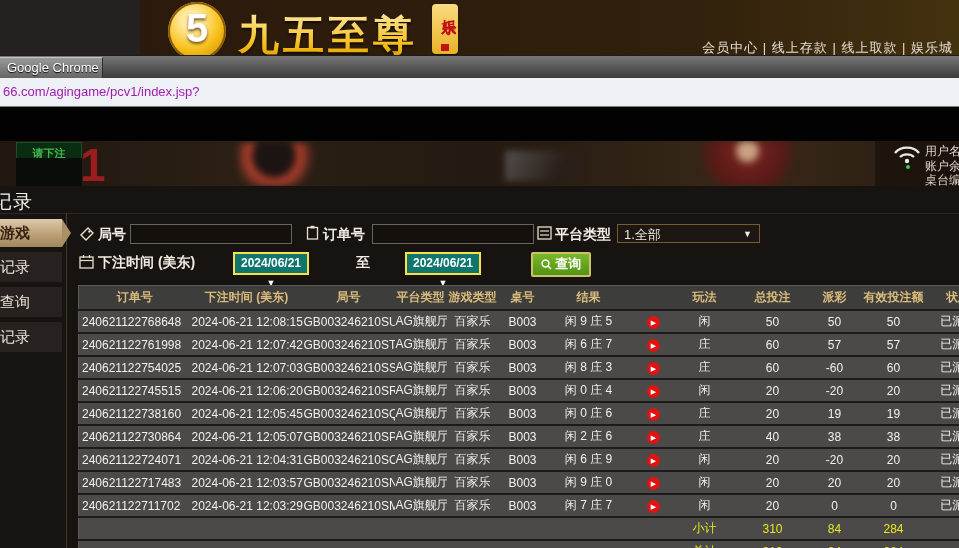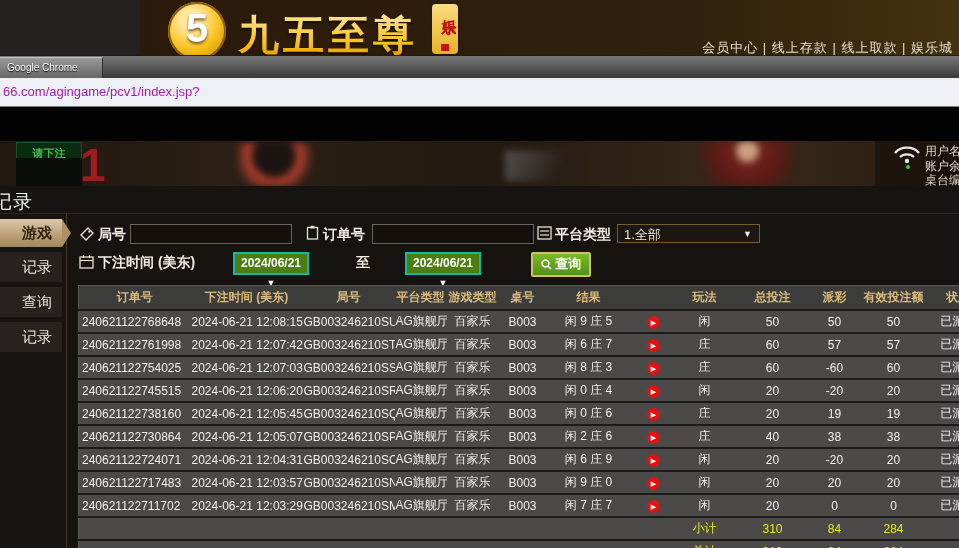--- a/index.html
+++ b/index.html
@@ -25,21 +25,21 @@
   #logo-badge .seal{position:absolute;left:9px;bottom:3px;width:8px;height:7px;background:#c41111;}
   #header-nav{position:absolute;right:6px;top:39px;font-size:13px;color:#e6dfd4;
     letter-spacing:1px;white-space:nowrap;}
 
   
   #chrome-bar{position:absolute;left:0;top:55px;width:959px;height:23px;
     background:linear-gradient(#787878,#565656 55%,#3a3a3a);border-top:1px solid #1d1d1d;box-sizing:border-box;}
   #chrome-tab{position:absolute;left:0;top:1px;width:103px;height:22px;
     background:linear-gradient(#9a9a9a,#636363);border-right:1px solid #2e2e2e;
     border-top:1px solid #c6c6c6;box-sizing:border-box;}
-  #chrome-tab span{display:block;padding-left:7px;line-height:20px;font-size:10px;color:#fff;
+  #chrome-tab span{display:block;padding-left:7px;line-height:20px;font-size:13px;color:#fff;
     text-shadow:0 1px 1px #000;white-space:nowrap;}
   #url-bar{position:absolute;left:0;top:78px;width:959px;height:29px;background:#edf0f4;
     border-bottom:1px solid #7b7b7b;box-sizing:border-box;}
   #url-bar span{display:block;padding-left:3px;line-height:27px;font-size:13px;color:#a21caf;}
 
   
   #black-strip{position:absolute;left:0;top:107px;width:959px;height:34px;background:#020202;}
   #game-strip{position:absolute;left:0;top:141px;width:959px;height:45px;overflow:hidden;
     background:linear-gradient(90deg,#201710,#2c2015 25%,#241a11 50%,#382818 78%,#281c12);}
   .fig{position:absolute;filter:blur(3px);}
@@ -59,39 +59,39 @@
   #wifi-dot{position:absolute;left:906px;top:24px;width:4px;height:4px;border-radius:50%;background:#3bd13b;}
   .strip-info{position:absolute;left:925px;font-size:12px;color:#ded8cf;white-space:nowrap;}
 
   
   #records-panel{position:absolute;left:0;top:186px;width:959px;height:362px;background:#171310;padding-left:31px;}
   #panel-title{position:absolute;left:-7px;top:3px;font-size:19px;color:#f4efe8;letter-spacing:1px;}
   #panel-hline{position:absolute;left:0;top:27px;width:959px;height:1px;background:#2d2721;}
   #side-vline{position:absolute;left:66px;top:27px;width:1px;height:335px;background:#453b2d;}
 
   .side-item{position:absolute;left:0;width:62px;background:#272220;color:#ece4d8;
-    font-size:15px;text-align:right;cursor:pointer;}
+    font-size:15px;cursor:pointer;}
   .side-item span{display:block;padding-right:10px;}
   #side-item-1{top:33px;height:28px;line-height:28px;
     background:linear-gradient(#dcc9ab,#b99e74 60%,#a1875d);color:#33220f;font-weight:bold;}
   #side-item-1::after{content:"";position:absolute;right:-9px;top:0;
     border-top:14px solid transparent;border-bottom:14px solid transparent;border-left:9px solid #ab9065;}
   #side-item-2{top:66px;height:30px;line-height:30px;}
   #side-item-3{top:101px;height:30px;line-height:30px;}
   #side-item-4{top:136px;height:30px;line-height:30px;}
 
   
   .f-label{position:absolute;font-size:14px;font-weight:bold;color:#f2ece2;line-height:20px;white-space:nowrap;}
   .f-icon{position:absolute;}
   .f-input{position:absolute;width:154px;height:18px;background:#14100e;border:1px solid #6b635a;
     color:#e8e2d8;font-size:12px;padding:0 3px;box-sizing:content-box;}
   .f-select{position:absolute;width:143px;height:19px;background:#1c1713;border:1px solid #7a5a2c;
     color:#efe9df;font-size:13px;line-height:19px;padding-left:6px;box-sizing:border-box;cursor:pointer;}
   .f-select .arrow{position:absolute;right:7px;top:0;font-size:9px;color:#eee;}
-  .f-date{position:absolute;width:72px;height:19px;background:#4d7c0f;border:2px solid #14b8a6;
+  .f-date{position:absolute;width:72px;height:19px;background:#0f766e;border:2px solid #fde047;
     color:#fff;font-size:12px;font-weight:bold;line-height:19px;text-align:center;cursor:pointer;}
   .f-date .arrow{font-size:9px;}
   #search-btn{position:absolute;left:531px;top:66px;width:56px;height:21px;
     background:linear-gradient(#7ab82a,#519413);border:2px solid #cfc06a;border-radius:2px;
     color:#fff;font-size:13px;font-weight:bold;line-height:20px;text-align:center;cursor:pointer;}
   #search-btn svg{vertical-align:-2px;}
 
   
   #bet-table{position:absolute;left:78px;top:99px;width:908px;border-collapse:collapse;
     table-layout:fixed;font-size:12px;border:1px solid #5c5b58;}

